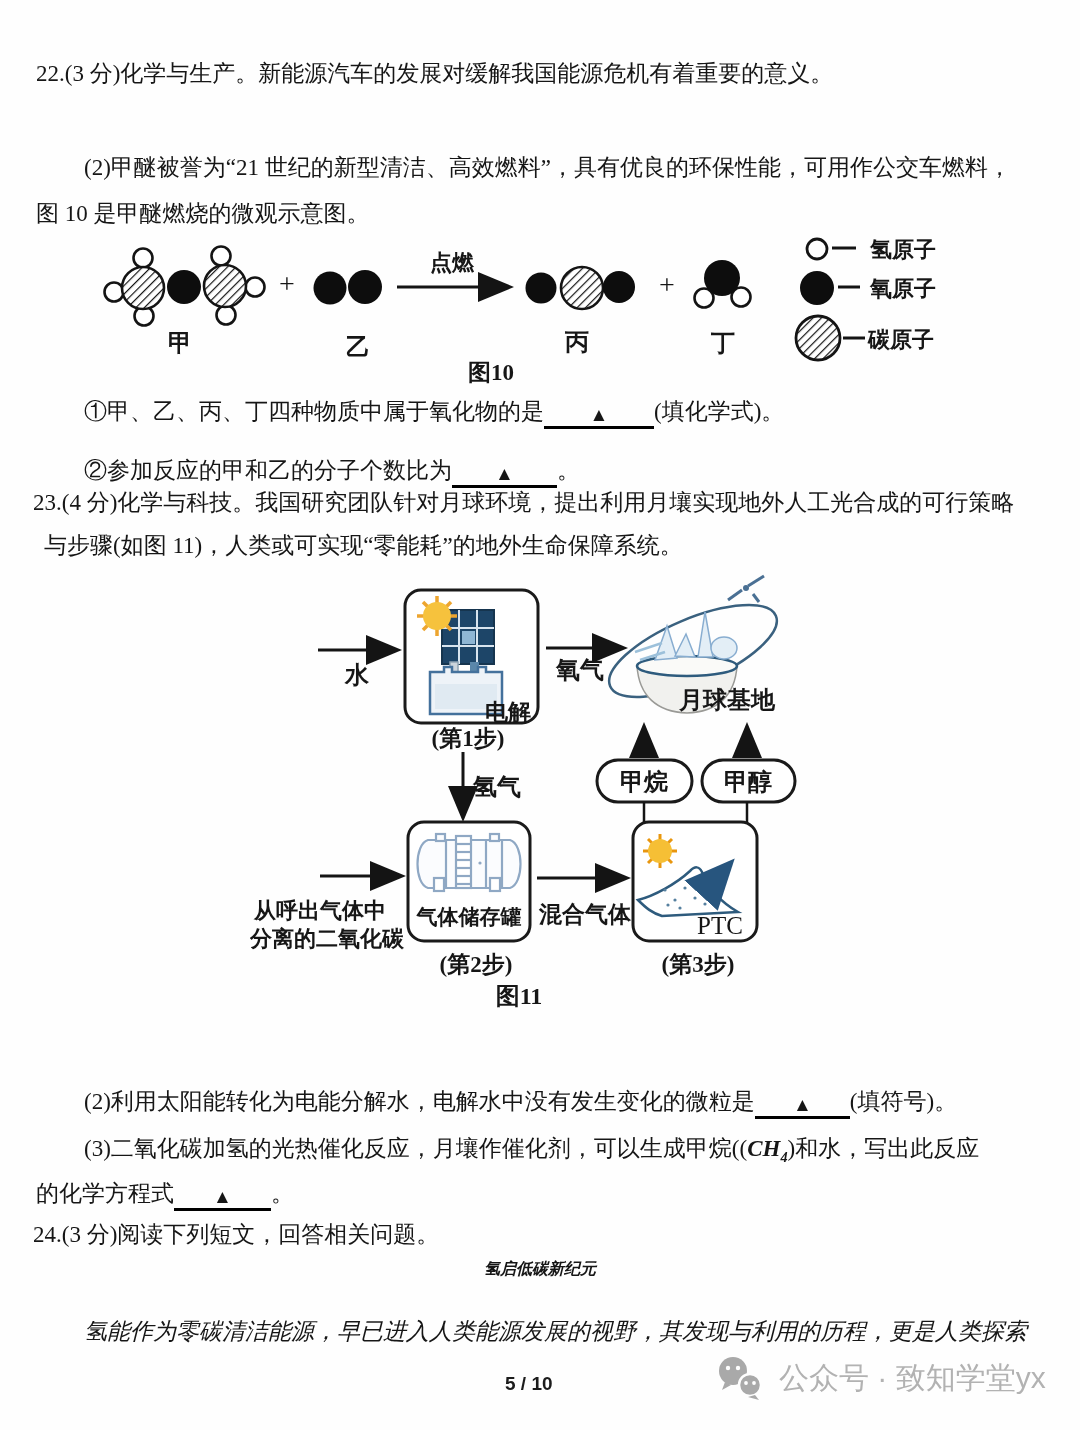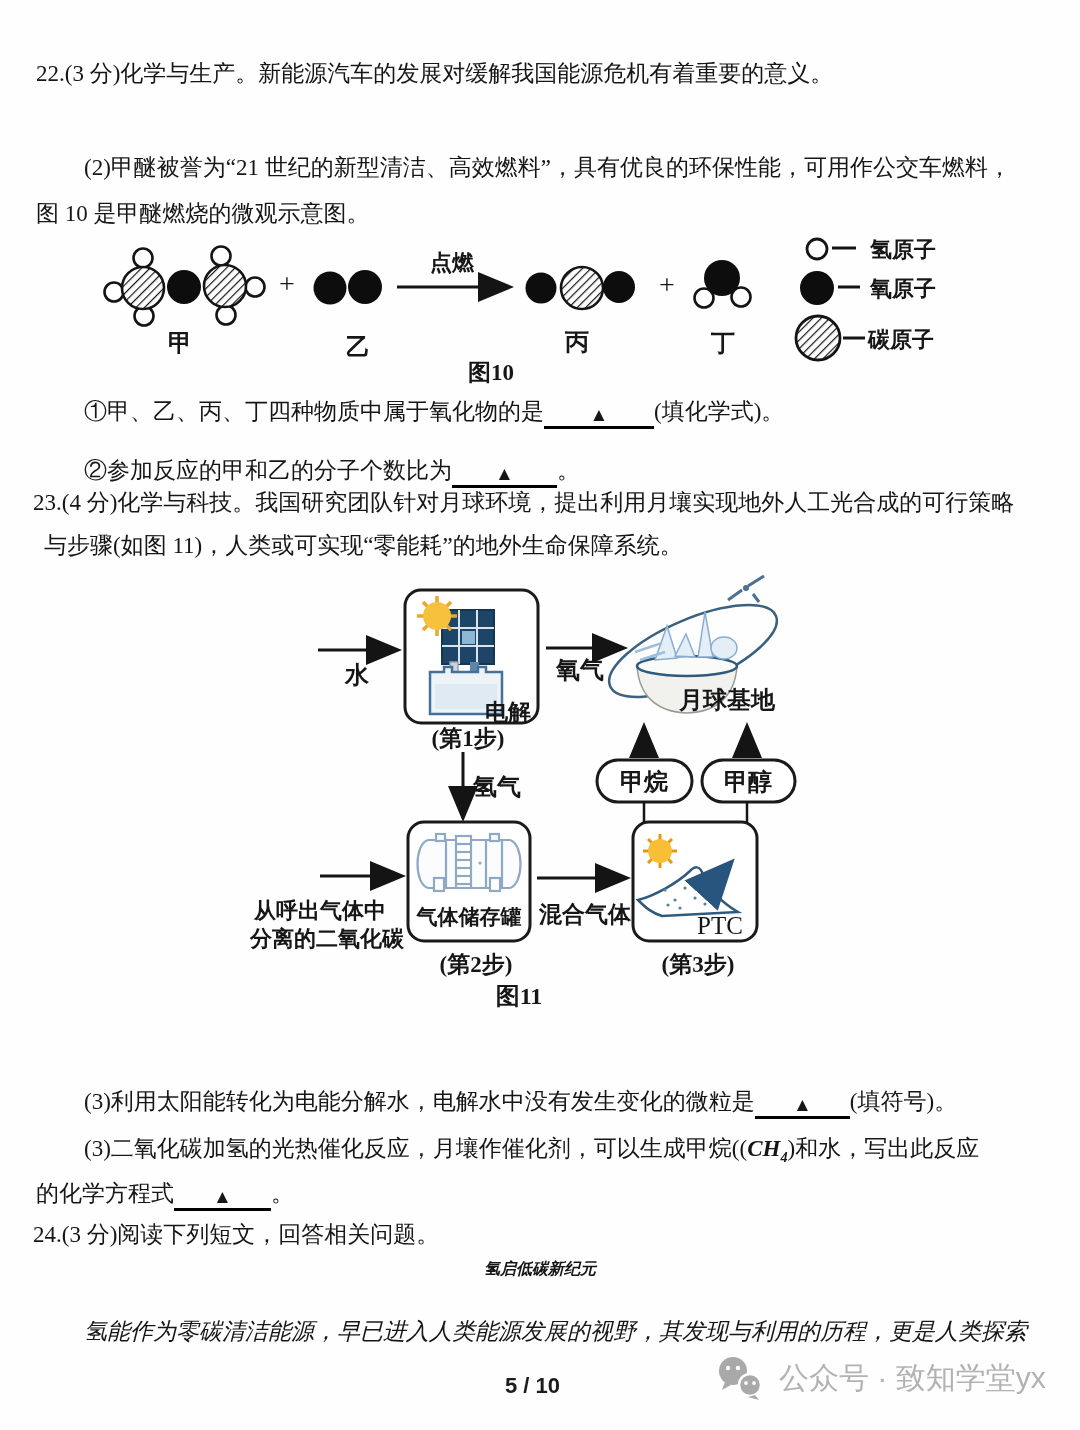--- a/index.html
+++ b/index.html
@@ -12,21 +12,21 @@
   .line sub{font-size:0.62em;}
   .blank{
     display:inline-block;border-bottom:3px solid #000;text-align:center;
     font-size:19px;line-height:1;padding-bottom:2px;vertical-align:-2px;
   }
   .kai{font-style:italic;}
   .title-line{left:0;width:100%;text-align:center;font-size:16px;}
   .formula{font-style:italic;font-weight:bold;}
   .footer-page{
     position:absolute;left:505px;top:1373px;margin:0;
-    font-family:"Liberation Sans","DejaVu Sans",sans-serif;font-weight:bold;font-size:22px;color:#1c1c1c;
+    font-family:"Liberation Sans","DejaVu Sans",sans-serif;font-weight:bold;font-size:19px;color:#1c1c1c;
   }
   .watermark{
     position:absolute;left:715px;top:1355px;display:flex;align-items:center;gap:10px;
     color:#b2b2b2;font-family:"Liberation Sans","DejaVu Sans",sans-serif;font-size:30px;white-space:nowrap;
   }
   svg text{font-family:"Liberation Serif","DejaVu Serif",serif;fill:#161616;}
   .fig{position:absolute;}
 </style>
 </head>
 <body>
@@ -251,21 +251,21 @@
         <line x1="458" y1="328" x2="478" y2="306" stroke="#27557e" stroke-width="5" marker-end="url(#ah11b)"></line>
       </g>
       <text x="470" y="374" font-size="25" text-anchor="middle">PTC</text>
     </g>
     <text x="448" y="412" font-size="23" font-weight="600" text-anchor="middle">(第3步)</text>
 
     <text x="269" y="444" font-size="24" font-weight="bold" text-anchor="middle">图11</text>
   </svg>
 
 
-  <p class="line" style="left:84px;top:1088px;"><span>(3)利用太阳能转化为电能分解水，电解水中没有发生变化的微粒是</span><span class="blank" style="width:95px;">▲</span><span>(填符号)。</span></p>
+  <p class="line" style="left:84px;top:1088px;"><span>(2)利用太阳能转化为电能分解水，电解水中没有发生变化的微粒是</span><span class="blank" style="width:95px;">▲</span><span>(填符号)。</span></p>
 
   <p class="line" style="left:84px;top:1135px;"><span>(3)二氧化碳加氢的光热催化反应，月壤作催化剂，可以生成甲烷((</span><span class="formula">CH</span><sub class="formula">4</sub><span>)和水，写出此反应</span></p>
 
   <p class="line" style="left:36px;top:1180px;"><span>的化学方程式</span><span class="blank" style="width:97px;">▲</span><span>。</span></p>
 
   <p class="line" style="left:33px;top:1221px;">24.(3 分)阅读下列短文，回答相关问题。</p>
   <p class="line title-line kai" style="top:1259px;font-weight:bold;">氢启低碳新纪元</p>
   <p class="line kai" style="left:84px;top:1302px;margin-top:16px;">氢能作为零碳清洁能源，早已进入人类能源发展的视野，其发现与利用的历程，更是人类探索</p>
 
   <p class="footer-page">5 / 10</p>

